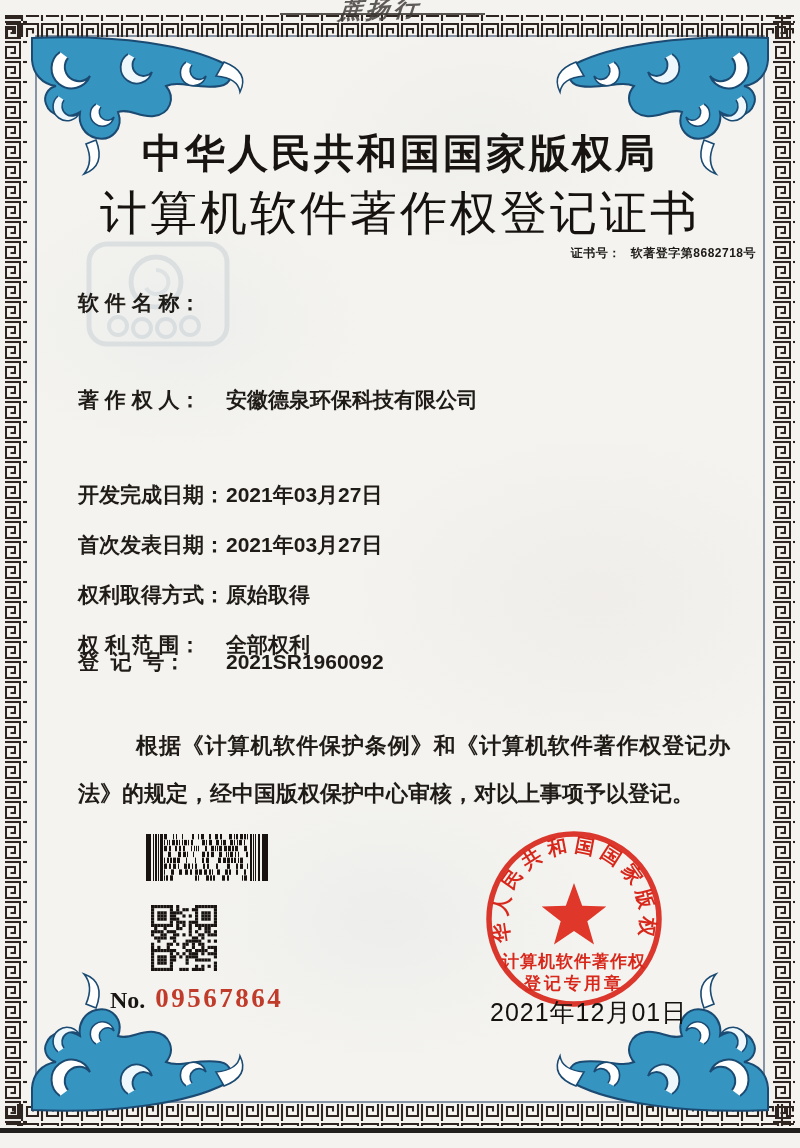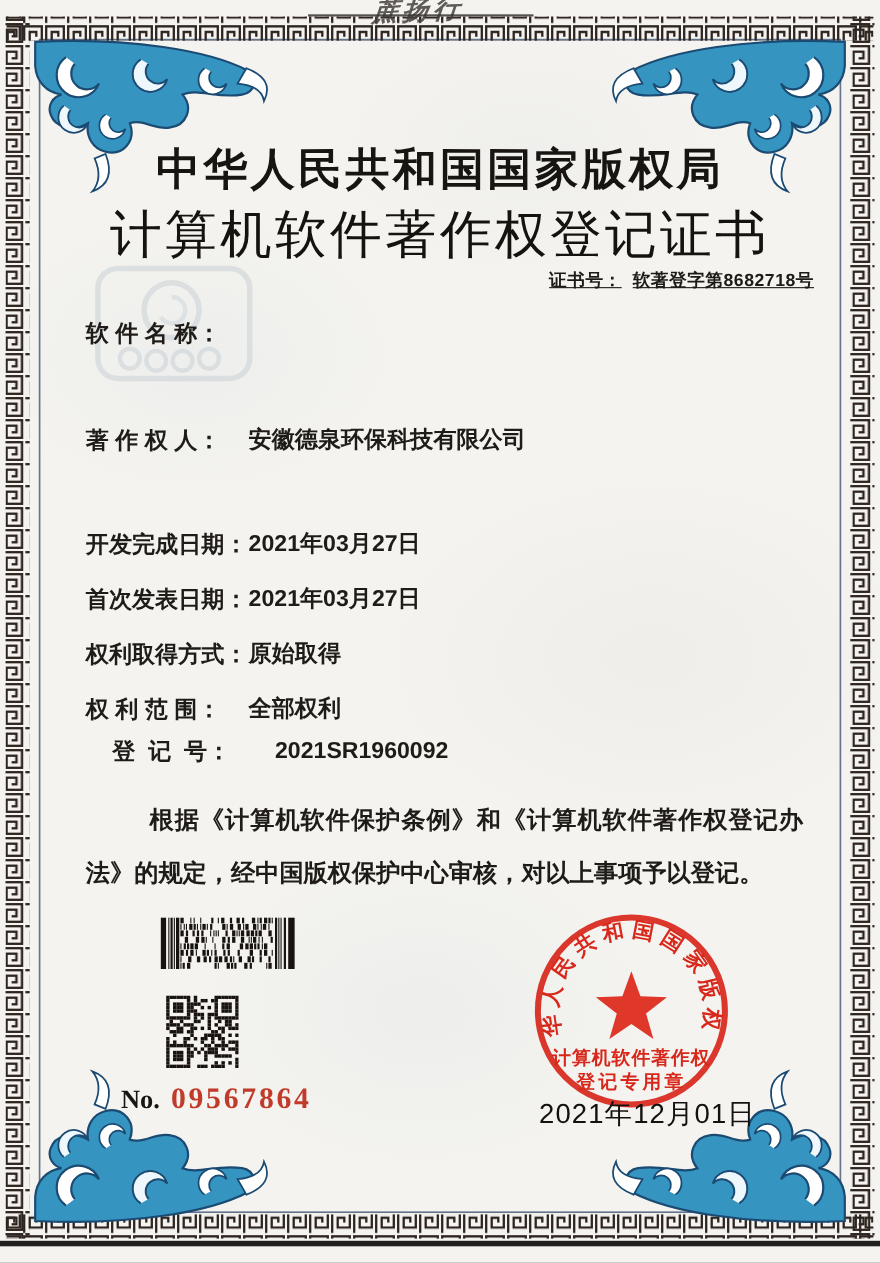--- a/index.html
+++ b/index.html
@@ -16,28 +16,28 @@
   .abs{position:absolute;}
   
   .hand{top:-7px;left:338px;font-family:"Liberation Serif",serif;font-style:italic;font-weight:700;
         font-size:24px;color:#45413e;transform:rotate(-3deg) skewX(-8deg);letter-spacing:4px;opacity:.85;}
   .hand-line{top:13px;left:280px;width:205px;height:2px;background:#3a3633;opacity:.85;}
   
   .authority{top:126px;left:0;width:100%;text-align:center;font-family:"Liberation Serif",serif;
              font-weight:900;font-size:40px;letter-spacing:3px;color:#171412;}
   .cert-title{top:182px;left:0;width:100%;text-align:center;font-family:"Liberation Serif",serif;
               font-weight:400;font-size:47px;letter-spacing:3px;color:#15120f;}
-  .certno{top:245px;right:60px;font-size:16px;font-weight:700;color:#1d1a17;letter-spacing:.5px;text-decoration:underline;}
+  .certno{top:245px;right:44px;font-size:12px;font-weight:700;color:#1d1a17;letter-spacing:.5px;}
   .certno .lab{margin-right:10px;}
   
   .row{position:absolute;left:78px;display:flex;align-items:center;font-size:21px;font-weight:700;color:#1f1b17;}
   .row .lab{min-width:148px;white-space:pre;}
   .row .valcol{display:flex;flex-direction:column;line-height:33px;}
   .row.r1{top:289px;} .row.r2{top:383px;} .row.r3{top:478px;} .row.r4{top:528px;}
-  .row.r5{top:578px;} .row.r6{top:628px;} .row.r7{top:666px;margin-left:24px;}
+  .row.r5{top:578px;} .row.r6{top:628px;} .row.r7{top:645px;}
   
   .statement{top:722px;left:78px;width:652px;font-size:22px;font-weight:600;color:#1f1b17;
              line-height:48px;text-indent:58px;text-align:justify;}
   
   .serial{top:972px;left:110px;display:flex;align-items:flex-end;font-family:"Liberation Serif",serif;margin-top:11px;}
   .serial .prefix{font-size:24px;font-weight:700;color:#181512;margin-right:10px;}
   .serial .num{font-size:27px;font-weight:700;color:#c03b2a;letter-spacing:2.5px;}
   .issue-date{top:996px;left:490px;font-size:25px;font-weight:400;color:#14110e;letter-spacing:1px;}
   
   .bottom-edge{left:0;top:1128px;width:800px;height:5px;background:#22211f;}

